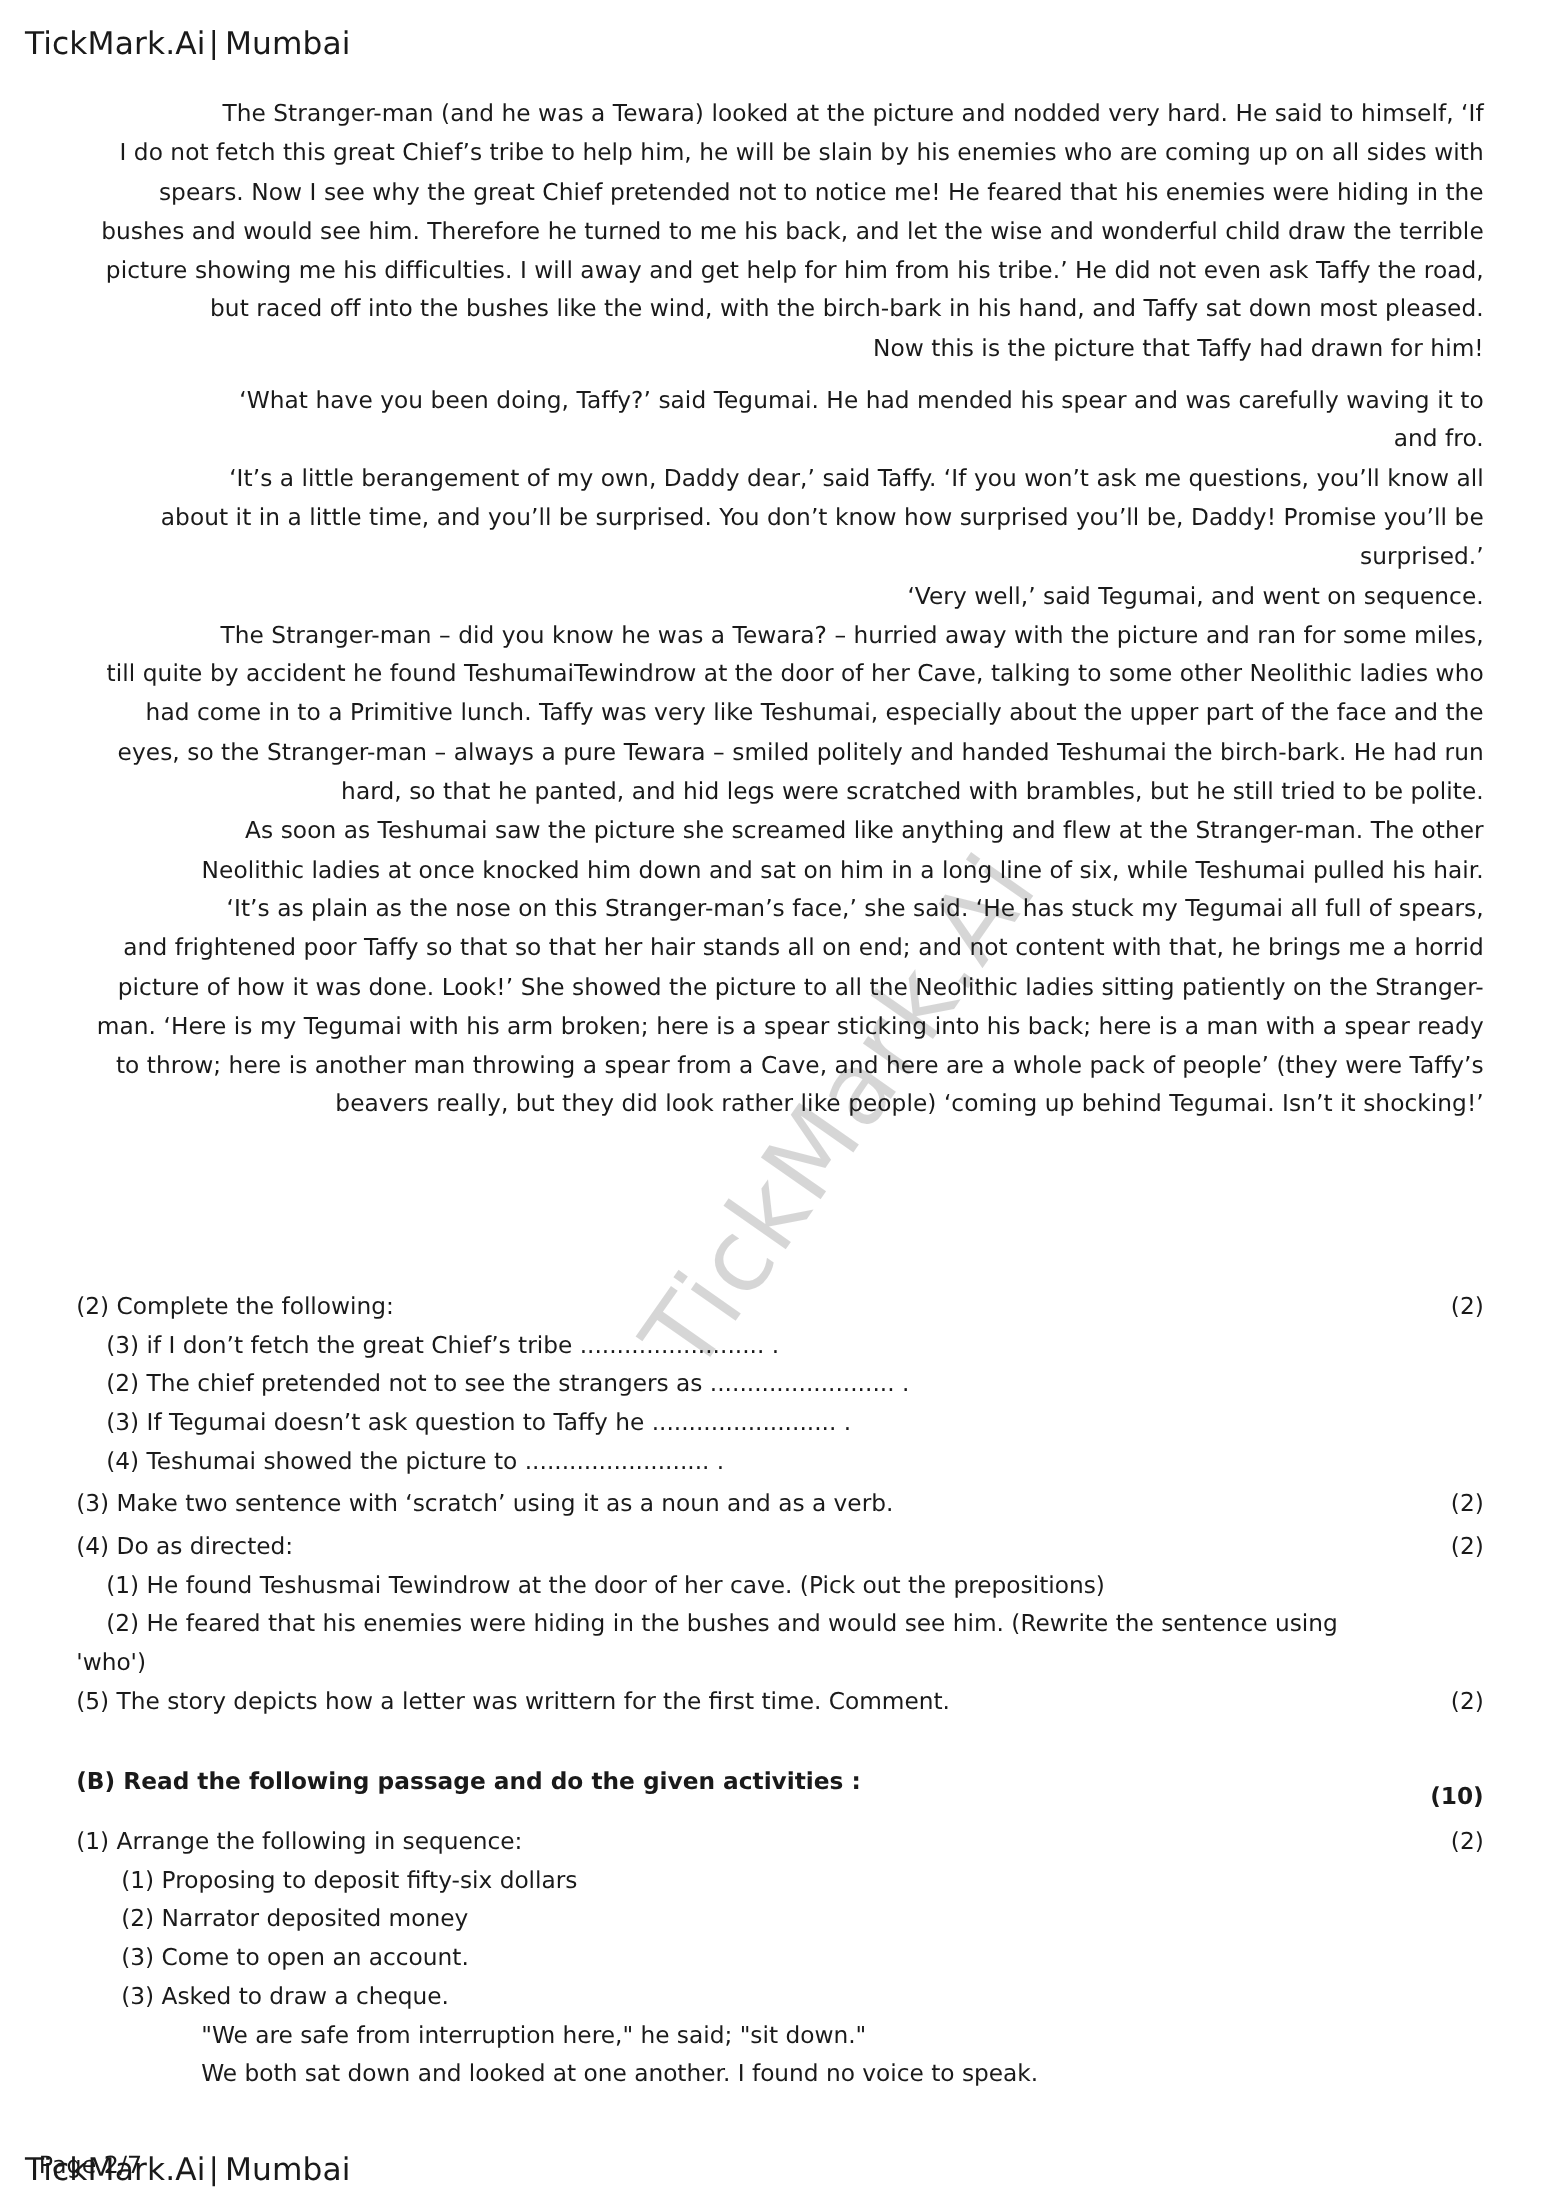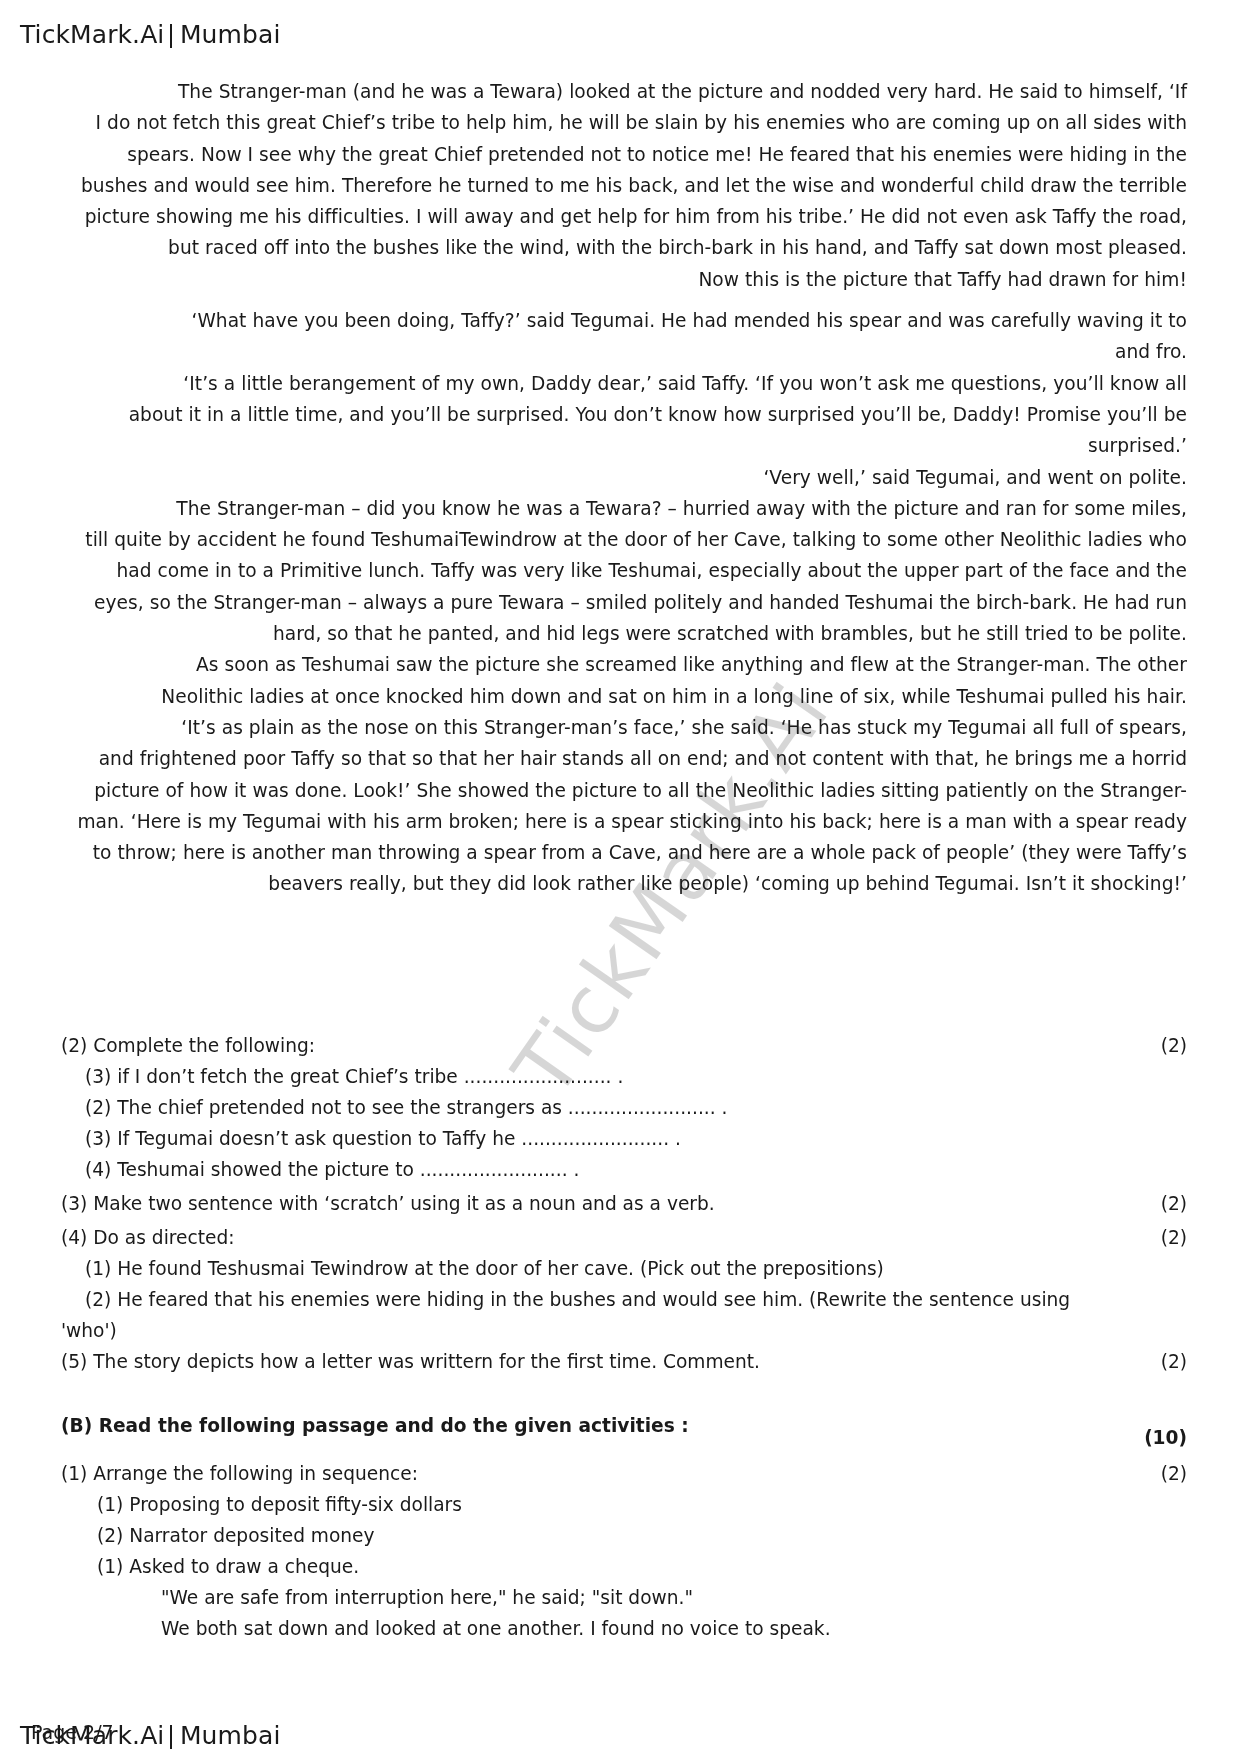--- a/index.html
+++ b/index.html
@@ -47,21 +47,21 @@
 </div>
 
 <div class="watermark">TickMark.Ai</div>
 
 <div class="page">
   <p class="para"><span class="ind"></span><span>The Stranger-man (and he was a Tewara) looked at the picture and nodded very hard. He said to himself, ‘If I do not fetch this great Chief’s tribe to help him, he will be slain by his enemies who are coming up on all sides with spears. Now I see why the great Chief pretended not to notice me! He feared that his enemies were hiding in the bushes and would see him. Therefore he turned to me his back, and let the wise and wonderful child draw the terrible picture showing me his difficulties. I will away and get help for him from his tribe.’ He did not even ask Taffy the road, but raced off into the bushes like the wind, with the birch-bark in his hand, and Taffy sat down most pleased.</span></p>
   <p class="para"><span class="ind"></span><span>Now this is the picture that Taffy had drawn for him!</span></p>
   <div class="gap"></div>
   <p class="para"><span class="ind"></span><span>‘What have you been doing, Taffy?’ said Tegumai. He had mended his spear and was carefully waving it to and fro.</span></p>
   <p class="para"><span class="ind"></span><span>‘It’s a little berangement of my own, Daddy dear,’ said Taffy. ‘If you won’t ask me questions, you’ll know all about it in a little time, and you’ll be surprised. You don’t know how surprised you’ll be, Daddy! Promise you’ll be surprised.’</span></p>
-  <p class="para"><span class="ind"></span><span>‘Very well,’ said Tegumai, and went on polite.</span></p>
+  <p class="para"><span class="ind"></span><span>‘Very well,’ said Tegumai, and went on sequence.</span></p>
   <p class="para"><span class="ind"></span><span>The Stranger-man – did you know he was a Tewara? – hurried away with the picture and ran for some miles, till quite by accident he found TeshumaiTewindrow at the door of her Cave, talking to some other Neolithic ladies who had come in to a Primitive lunch. Taffy was very like Teshumai, especially about the upper part of the face and the eyes, so the Stranger-man – always a pure Tewara – smiled politely and handed Teshumai the birch-bark. He had run hard, so that he panted, and hid legs were scratched with brambles, but he still tried to be polite.</span></p>
   <p class="para"><span class="ind"></span><span>As soon as Teshumai saw the picture she screamed like anything and flew at the Stranger-man. The other Neolithic ladies at once knocked him down and sat on him in a long line of six, while Teshumai pulled his hair.</span></p>
   <p class="para"><span class="ind"></span><span>‘It’s as plain as the nose on this Stranger-man’s face,’ she said. ‘He has stuck my Tegumai all full of spears, and frightened poor Taffy so that so that her hair stands all on end; and not content with that, he brings me a horrid picture of how it was done. Look!’ She showed the picture to all the Neolithic ladies sitting patiently on the Stranger-man. ‘Here is my Tegumai with his arm broken; here is a spear sticking into his back; here is a man with a spear ready to throw; here is another man throwing a spear from a Cave, and here are a whole pack of people’ (they were Taffy’s beavers really, but they did look rather like people) ‘coming up behind Tegumai. Isn’t it shocking!’</span></p>
 </div>
 
 <div class="q" style="top:1030px;">
   <span class="txt">(2) Complete the following:</span>
   <span class="marks">(2)</span>
   <div class="sub">(3) if I don’t fetch the great Chief’s tribe ......................... .</div>
   <div class="sub">(2) The chief pretended not to see the strangers as ......................... .</div>
@@ -90,21 +90,22 @@
 <div class="q" style="top:1410px;">
   <span class="txt bold">(B) Read the following passage and do the given activities :</span>
   <span class="marks bold" style="top:12px;">(10)</span>
 </div>
 
 <div class="q" style="top:1458px;">
   <span class="txt">(1) Arrange the following in sequence:</span>
   <span class="marks">(2)</span>
   <div class="sub2">(1) Proposing to deposit fifty-six dollars</div>
   <div class="sub2">(2) Narrator deposited money</div>
-  <div class="sub2">(1) Asked to draw a cheque.</div>
+  <div class="sub2">(3) Come to open an account.</div>
+  <div class="sub2">(3) Asked to draw a cheque.</div>
   <div class="quote">"We are safe from interruption here," he said; "sit down."</div>
   <div class="quote">We both sat down and looked at one another. I found no voice to speak.</div>
 </div>
 
 <div class="ftr-left">Page 2/7</div>
 <div class="ftr-center">
   <span>TickMark.Ai</span><span class="sep"></span><span>Mumbai</span>
 </div>
 
 </body></html>

